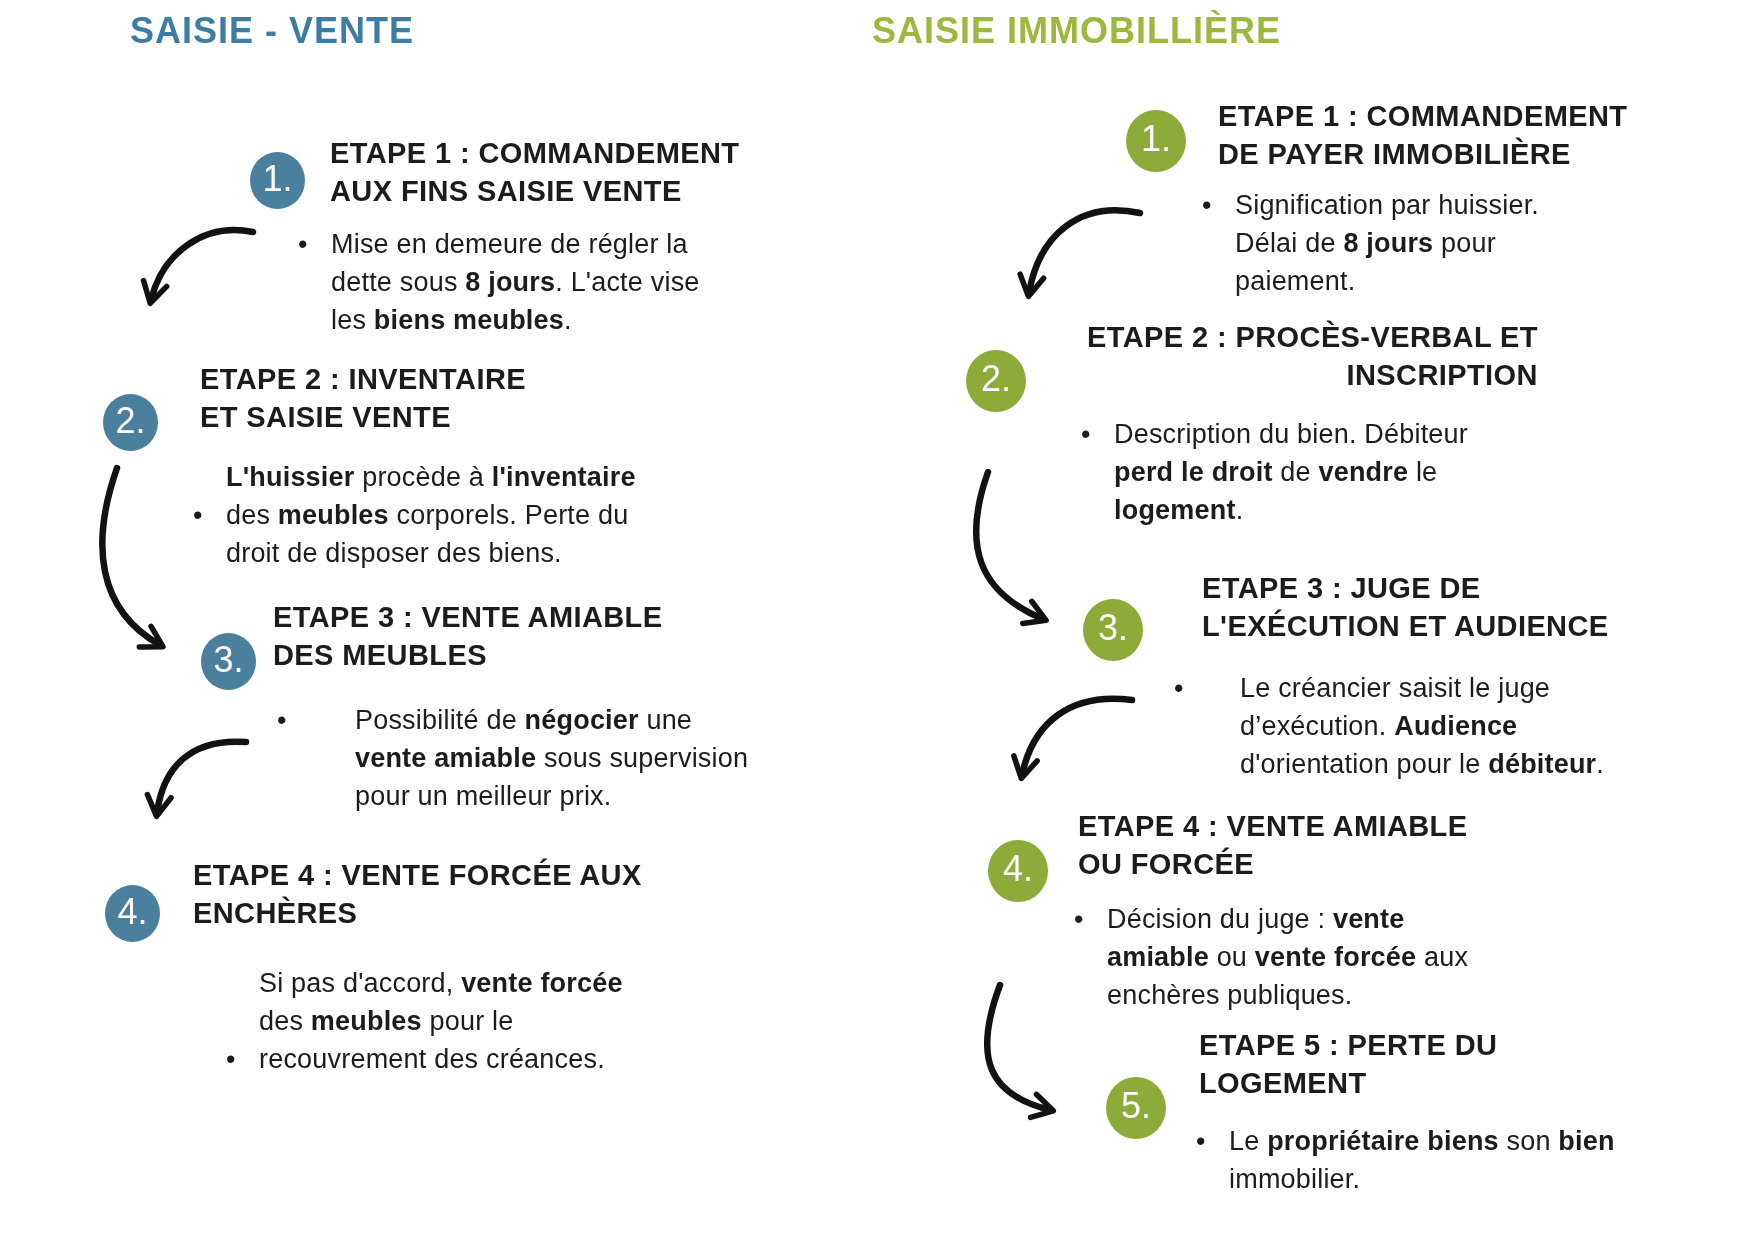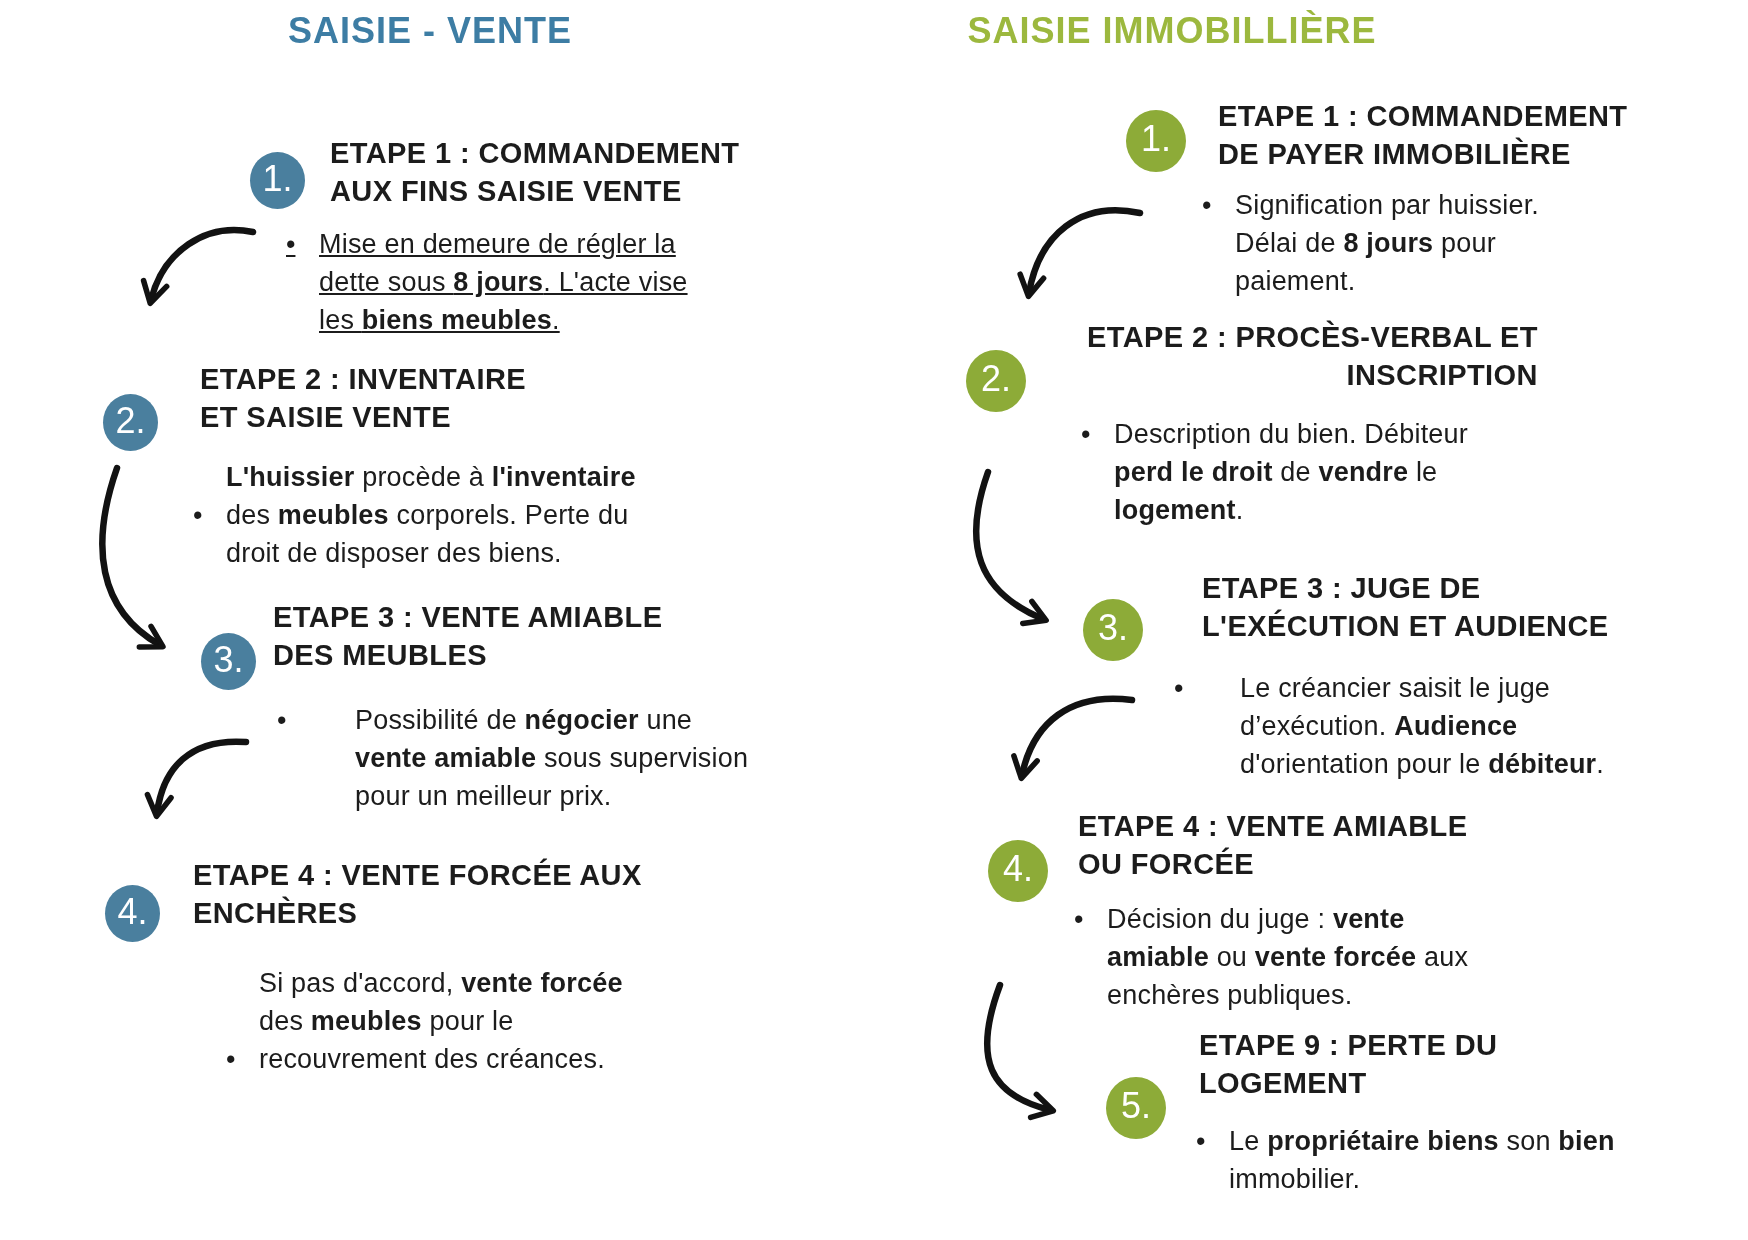--- a/index.html
+++ b/index.html
@@ -2,21 +2,21 @@
 <html><head>
 <meta charset="utf-8">
 <style>
   html,body{margin:0;padding:0;}
   body{
     width:1748px;height:1240px;position:relative;background:#ffffff;
     font-family:"Liberation Sans","DejaVu Sans",sans-serif;
     color:var(--ink,#1c1c1c);overflow:hidden;
   }
   .col-title{
-    position:absolute;text-align:center;font-size:36px;font-weight:700;
+    position:absolute;text-align:left;font-size:36px;font-weight:700;
     letter-spacing:1px;white-space:nowrap;
   }
   .col-title.blue{color:var(--blue-title,#3d7da4);}
   .col-title.green{color:var(--green-title,#9cb83e);}
   .badge{
     position:absolute;border-radius:50%;display:flex;align-items:center;justify-content:center;
     color:#ffffff;font-size:36px;font-weight:400;line-height:1;padding-bottom:4px;box-sizing:border-box;
   }
   .badge.blue{background:var(--blue-badge,#4a7f9e);width:55px;height:57px;}
   .badge.green{background:var(--green-badge,#8dab38);width:60px;height:62px;}
@@ -53,21 +53,21 @@
   <path d="M 988 472 C 962 545, 978 592, 1043 619" marker-end="url(#ah)"></path>
   <path d="M 1132 700 C 1070 692, 1033 723, 1022 775" marker-end="url(#ah)"></path>
   <path d="M 1000 985 C 972 1060, 990 1095, 1050 1110" marker-end="url(#ah)"></path>
 </svg>
 
 <div class="col-title blue" style="left:130px;top:10px;width:600px;">SAISIE - VENTE</div>
 
 <div class="badge blue" style="left:250px;top:152px;">1.</div>
 <div class="step-heading" style="left:330px;top:134px;">ETAPE 1 : COMMANDEMENT
 AUX FINS SAISIE VENTE</div>
-<div class="bullet" style="left:286px;top:225px;text-decoration:underline;">
+<div class="bullet" style="left:298px;top:225px;">
   <span class="dot"></span>
   <span class="bullet-text">Mise en demeure de régler la
 dette sous <b>8 jours</b>. L'acte vise
 les <b>biens meubles</b>.</span>
 </div>
 
 <div class="badge blue" style="left:103px;top:394px;">2.</div>
 <div class="step-heading" style="left:200px;top:360px;">ETAPE 2 : INVENTAIRE
 ET SAISIE VENTE</div>
 <div class="bullet" style="left:193px;top:458px;align-items:center;">
@@ -133,19 +133,19 @@
 <div class="step-heading" style="left:1078px;top:807px;">ETAPE 4 : VENTE AMIABLE
 OU FORCÉE</div>
 <div class="bullet" style="left:1074px;top:900px;">
   <span class="dot"></span>
   <span class="bullet-text">Décision du juge : <b>vente
 amiable</b> ou <b>vente forcée</b> aux
 enchères publiques.</span>
 </div>
 
 <div class="badge green" style="left:1106px;top:1077px;">5.</div>
-<div class="step-heading" style="left:1199px;top:1026px;">ETAPE 9 : PERTE DU
+<div class="step-heading" style="left:1199px;top:1026px;">ETAPE 5 : PERTE DU
 LOGEMENT</div>
 <div class="bullet" style="left:1196px;top:1122px;">
   <span class="dot"></span>
   <span class="bullet-text">Le <b>propriétaire biens</b> son <b>bien</b>
 immobilier.</span>
 </div>
 
 </body></html>

